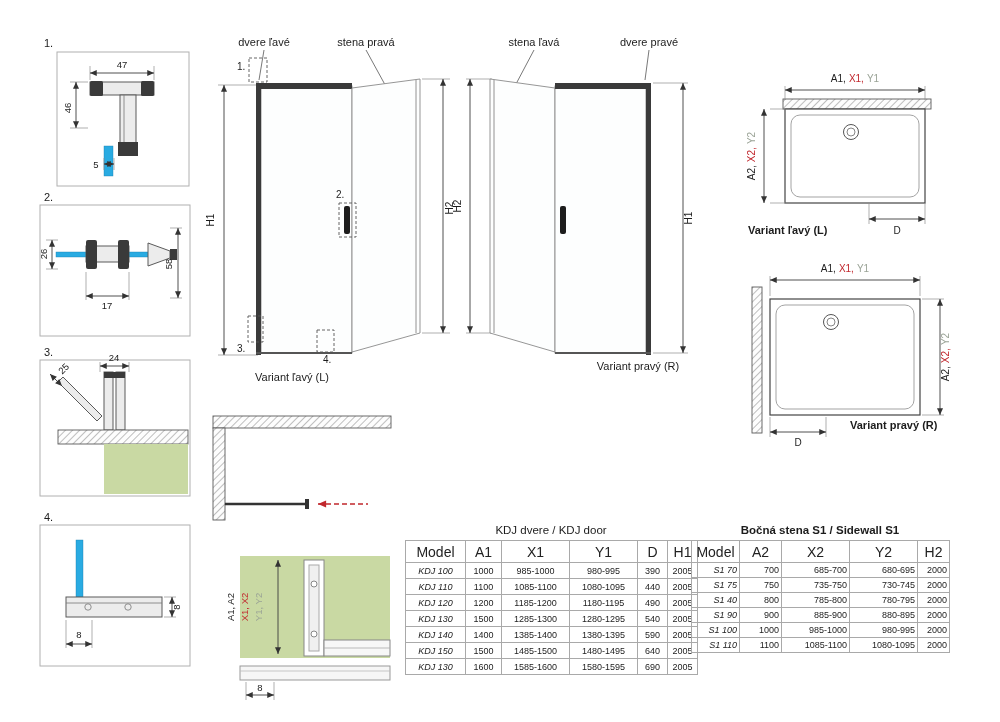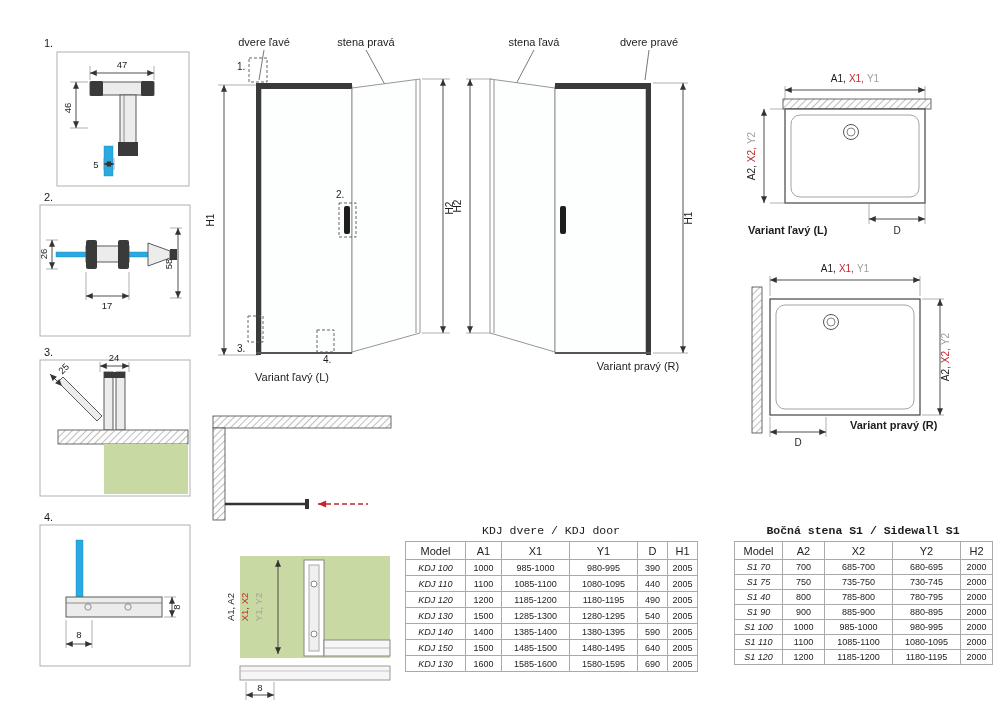--- a/index.html
+++ b/index.html
@@ -18,33 +18,33 @@
   .prof{fill:#ececec;stroke:#5a5a5a;stroke-width:1;}
   .darkf{fill:#3a3a3a;stroke:none;}
   .glassf{fill:#fdfefe;stroke:#8a8a8a;stroke-width:0.9;}
   .bluef{fill:var(--blue,#29abe2);stroke:#1b7fae;stroke-width:0.4;}
   .greenf{fill:var(--green,#c9d9a3);stroke:none;}
   .hatchf{fill:url(#hatch);stroke:#5a5a5a;stroke-width:0.9;}
   .dash{stroke:#555;stroke-width:0.9;fill:none;stroke-dasharray:3 2;}
   .reddash{stroke:var(--red,#c1272d);stroke-width:1.4;fill:none;stroke-dasharray:5 3;}
   .leader{stroke:#555;stroke-width:0.8;fill:none;}
   .tblwrap{position:absolute;}
-  .tbl-title{text-align:center;font-size:11.5px;color:#1c1c1c;margin-bottom:4px;font-family:Liberation Mono, monospace;}
+  .tbl-title{text-align:center;font-size:11.5px;color:#1c1c1c;margin-bottom:4px;}
   .tbl-title.bold{font-weight:bold;}
   table.spec{border-collapse:collapse;width:100%;table-layout:fixed;}
   table.spec th,table.spec td{border:1px solid #a9a9a9;text-align:center;font-size:9px;
     color:#222;padding:2.5px 2px;overflow:hidden;white-space:nowrap;}
-  table.spec th{font-weight:normal;font-size:11px;}
+  table.spec th{font-weight:normal;font-size:14px;}
   th.hmodel{font-weight:bold;}
   th.hx{color:var(--red,#c1272d);}
   th.hy{color:var(--graylabel,#9aa396);}
   td.model{font-weight:normal;font-style:italic;}
   .kdj{left:405px;top:524px;width:292px;}
-  .s1{left:734px;top:524px;width:258px;}
-  .s1 table.spec td{padding:2px 2px;}
+  .s1{left:691px;top:524px;width:258px;}
+  .s1 table.spec td{padding:2px 2px;text-align:right;}
 </style>
 </head>
 <body>
 
 <div class="sheet">
 
 <svg class="art" width="1000" height="722" viewBox="0 0 1000 722">
   <defs>
     <pattern id="hatch" patternUnits="userSpaceOnUse" width="5" height="5" patternTransform="rotate(45)">
       <rect width="5" height="5" fill="#fdfdfd"></rect>
@@ -455,24 +455,17 @@
             <td>980-995</td>
             <td>2000</td>
           </tr>
       <tr>
             <td class="model">S1 110</td>
             <td>1100</td>
             <td>1085-1100</td>
             <td>1080-1095</td>
             <td>2000</td>
           </tr>
-      <tr>
-            <td class="model">S1 120</td>
-            <td>1200</td>
-            <td>1185-1200</td>
-            <td>1180-1195</td>
-            <td>2000</td>
-          </tr>
     </tbody>
   </table>
 </div>
 
 </div>
 
 </body></html>

